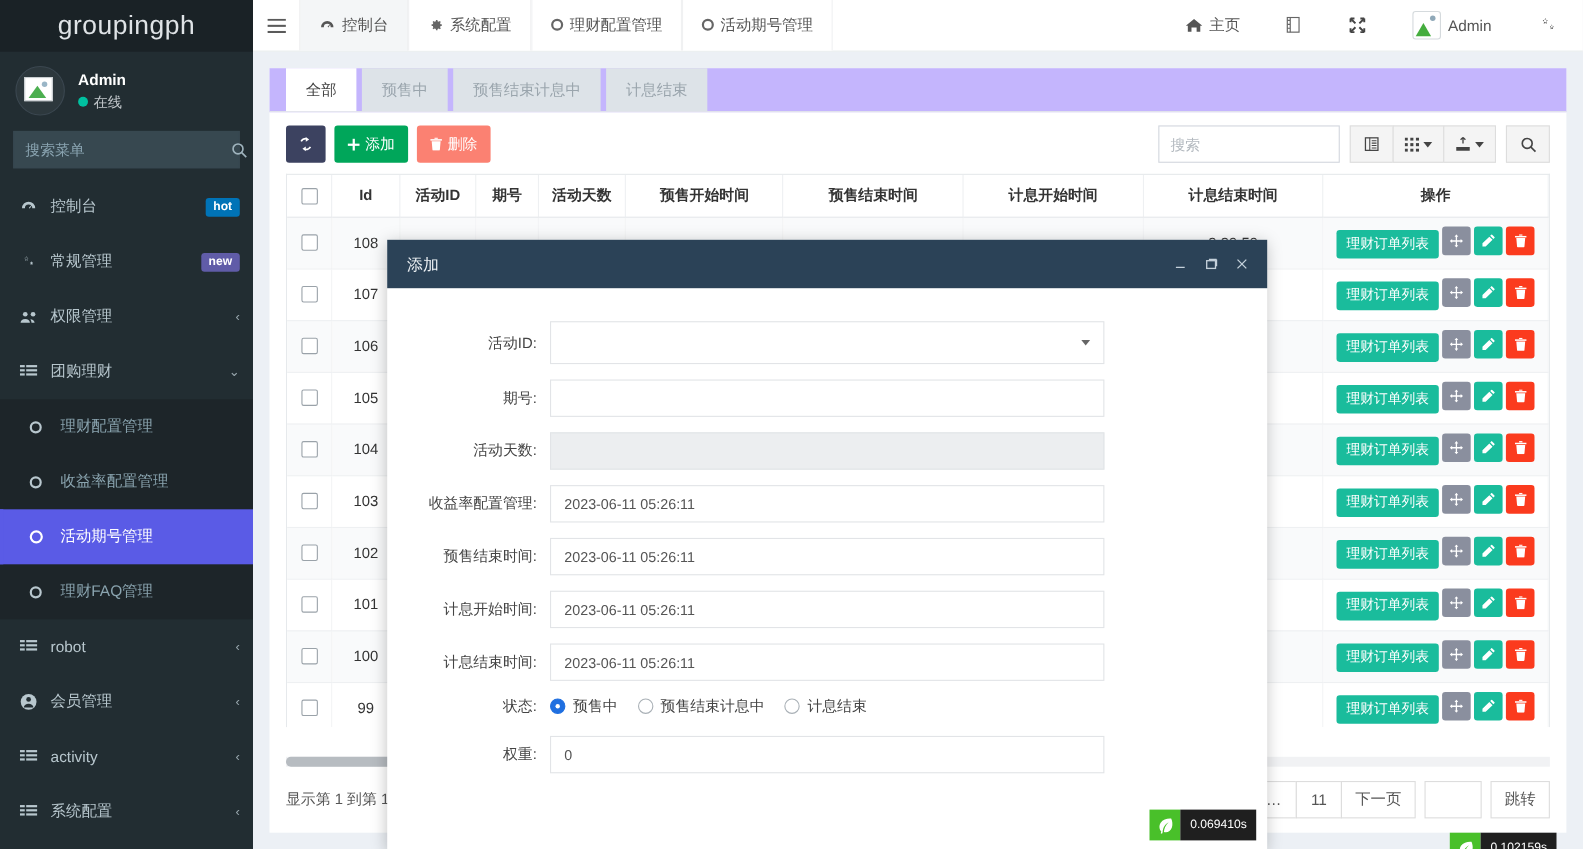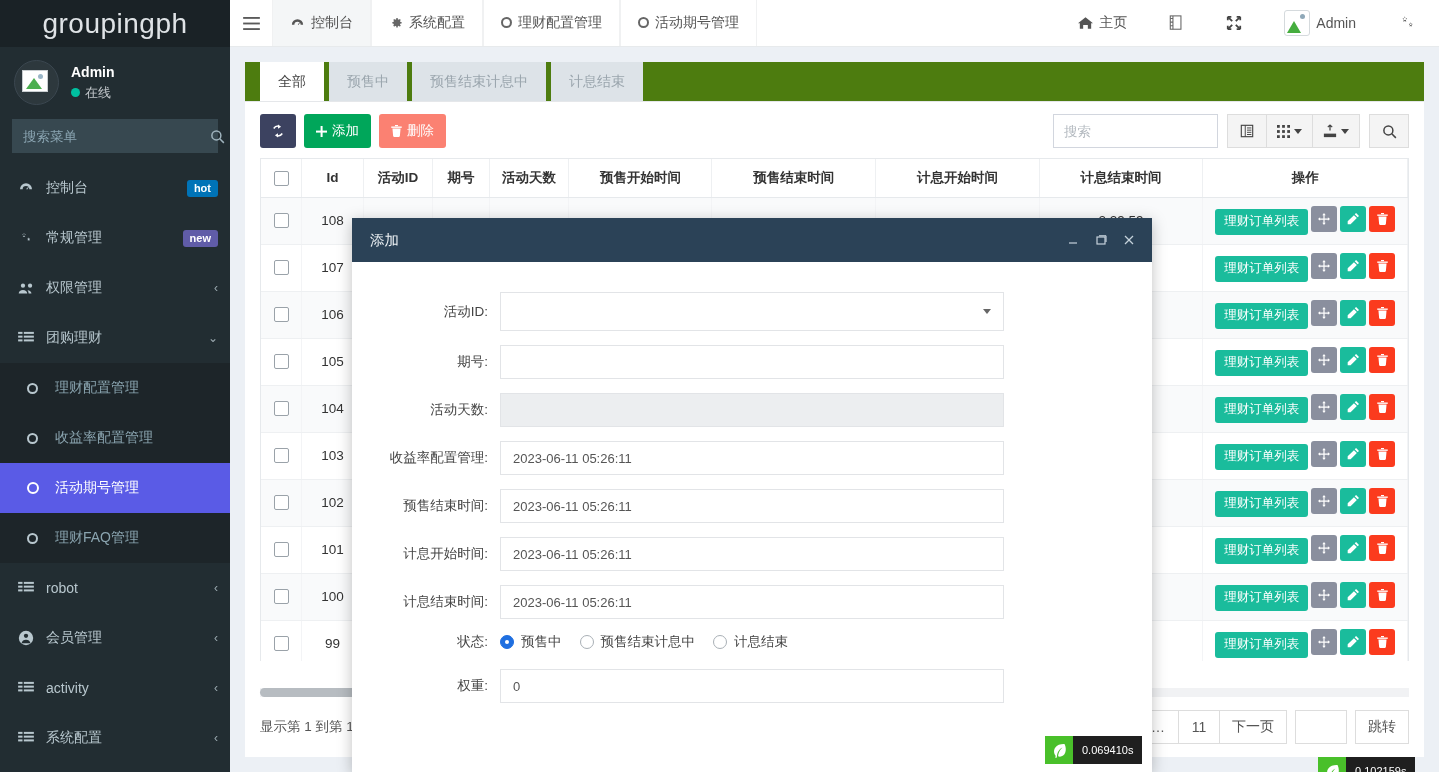--- a/index.html
+++ b/index.html
@@ -16,21 +16,21 @@
   #sidebar {
     position: absolute; left: 0; top: 0;
     width: 230px; height: 772px;
     background: #222d32;
     overflow: hidden;
   }
   .brand {
     height: 47px; line-height: 47px;
     text-align: center;
     color: #dfe3e6;
-    font-size: 28px;
+    font-size: 24px;
     font-weight: 300;
     letter-spacing: .5px;
     background: #1a2226;
   }
   .user-panel {
     padding: 14px 10px 14px 14px;
     display: flex; align-items: center;
     height: 70px;
   }
   .avatar {
@@ -174,21 +174,21 @@
     background: #ecf0f5;
     padding: 15px;
   }
   .panel {
     background: #fff;
     height: 695px;
     position: relative;
   }
   .tabbar {
     height: 40px;
-    background: #4d7c0f;
+    background: #c4b5fd;
     display: flex; align-items: flex-end;
     padding-left: 15px;
     border-bottom: 1px solid #e5e7ea;
     text-align: center;
   }
   .tabbar .tab {
     height: 39px; line-height: 39px;
     padding: 0 18px; font-size: 14px; color: #9aa5ad;
     background: #dde3e8; margin-right: 5px; cursor: pointer;
   }

